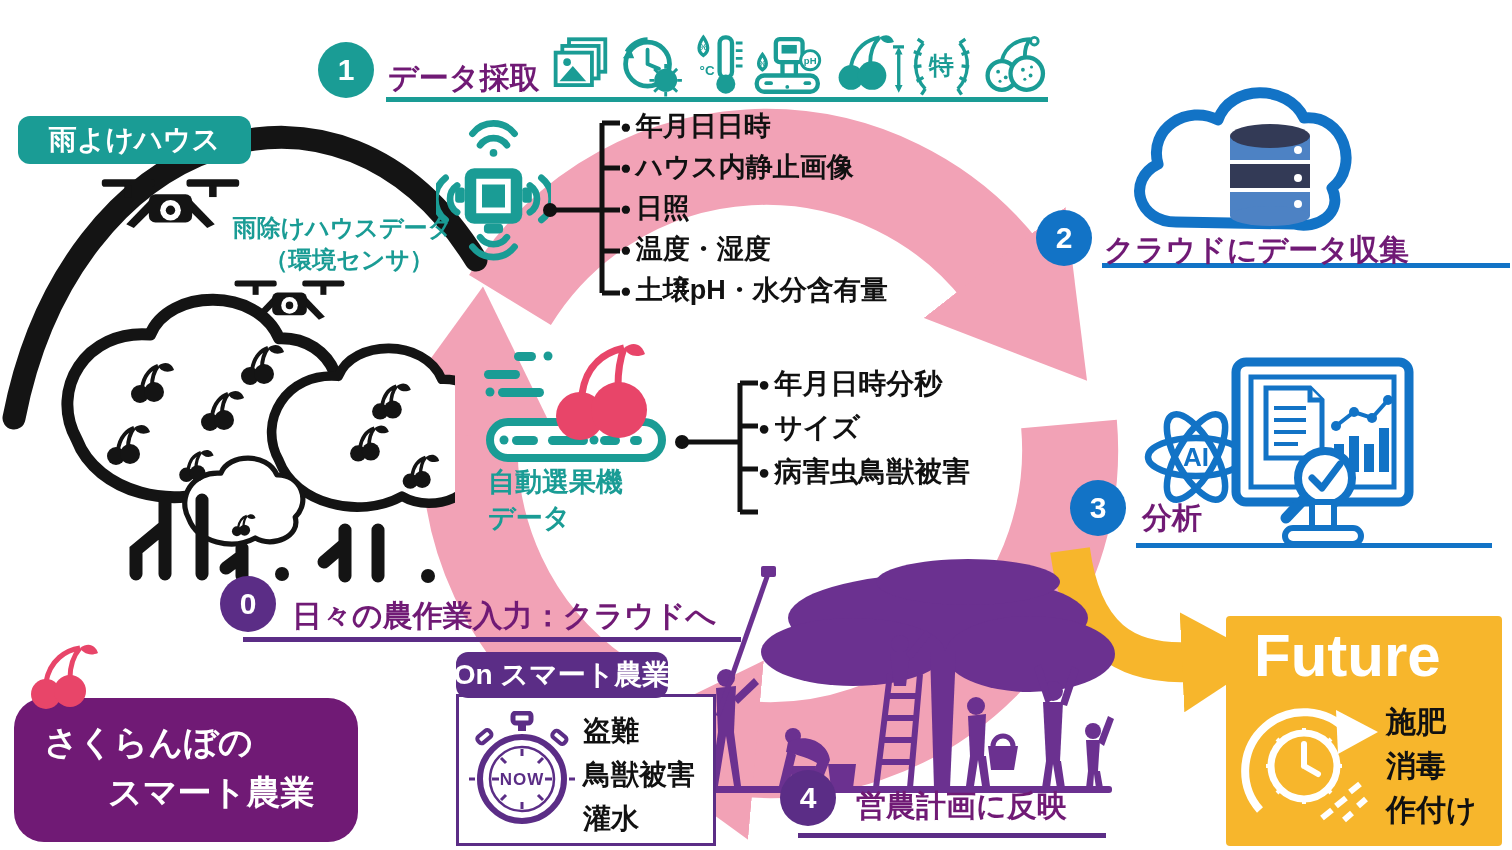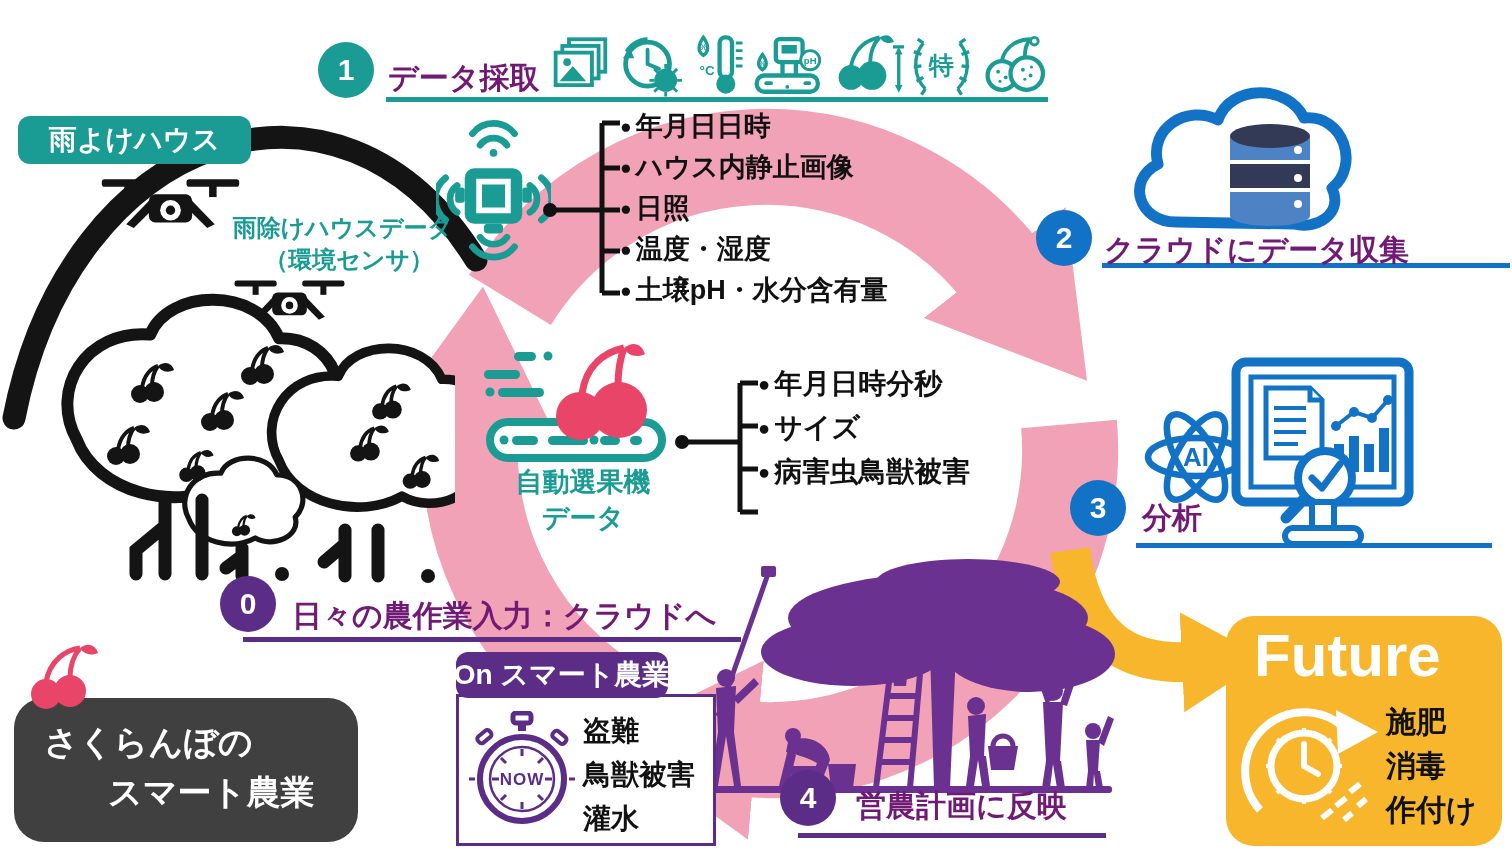--- a/index.html
+++ b/index.html
@@ -14,25 +14,25 @@
   .rule{height:5px;z-index:4;}
   .badge{border-radius:12px;color:#fff;font-weight:bold;font-size:28px;
          display:flex;align-items:center;justify-content:center;z-index:6;white-space:nowrap;}
   ul.datalist{list-style:none;margin:0;padding:0;font-weight:bold;color:#111;z-index:5;position:absolute;white-space:nowrap;}
   ul.datalist li::before{content:"●";font-size:0.72em;margin-right:4px;vertical-align:2px;}
   .house-list{font-size:27px;line-height:41px;}
   .sorter-list{font-size:28px;line-height:43px;}
   .plain-list{list-style:none;margin:0;padding:0;font-weight:bold;color:#111;position:absolute;white-space:nowrap;}
   .tealtext{color:#1A9C95;font-weight:bold;z-index:5;}
   .ontime-box{border:3px solid #5B2D86;background:#fff;z-index:5;}
-  .future-box{background:#F7B62C;border-radius:28px;z-index:6;}
+  .future-box{background:#F7B62C;border-radius:4px;z-index:6;}
   .future-title{color:#fff;font-weight:bold;font-size:60px;line-height:1;}
   .future-list{font-size:30px;line-height:44px;}
   .ontime-list{font-size:28px;line-height:44px;}
-  .brand-box{background:#404040;border-radius:30px;z-index:6;}
+  .brand-box{background:#701a75;border-radius:30px;z-index:6;}
   .brand-line{color:#fff;font-weight:bold;font-size:34px;white-space:nowrap;}
 </style>
 </head>
 <body>
 
 <div id="canvas">
 
   <svg class="abs" width="1512" height="850" viewBox="0 0 1512 850" style="left:0;top:0;z-index:1;">
     <defs>
       <marker id="mpink" markerUnits="userSpaceOnUse" markerWidth="150" markerHeight="180" refX="12" refY="90" orient="auto">
@@ -249,21 +249,21 @@
       <rect x="118" y="106" width="20" height="9" rx="4.5"></rect>
         <rect x="148" y="106" width="12" height="9" rx="4.5"></rect>
       <circle cx="22" cy="110" r="4.5"></circle>
         <circle cx="112" cy="110" r="4.5"></circle>
     </g>
     <path d="M 100 64 C 104 34 124 22 142 18 M 136 56 C 136 38 139 26 142 18" fill="none" stroke="#E84569" stroke-width="7"></path>
     <path d="M142 18 c 10 -8 18 -3 21 6 c -10 5 -18 0 -21 -6 z" fill="#E84569"></path>
     <circle cx="98" cy="86" r="24" fill="#E84569"></circle>
       <circle cx="137" cy="80" r="28" fill="#E84569"></circle>
   </svg>
-  <div class="abs tealtext" style="left:488px;top:464px;width:190px;text-align:center;font-size:27px;line-height:36px;">
+  <div class="abs tealtext" style="left:488px;top:464px;width:190px;text-align:left;font-size:27px;line-height:36px;">
     <div>自動選果機</div>
     <div>データ</div>
   </div>
 
   <svg class="abs" width="86" height="160" viewBox="0 0 86 160" style="left:672px;top:372px;z-index:4;">
     <g stroke="#111" stroke-width="5" fill="none">
       <path d="M68 11 V 140 M68 11 H 86 M68 54 H 86 M68 97 H 86 M68 140 H 86 M8 70 H 68"></path>
     </g>
     <circle cx="10" cy="70" r="7" fill="#111"></circle>
   </svg>

